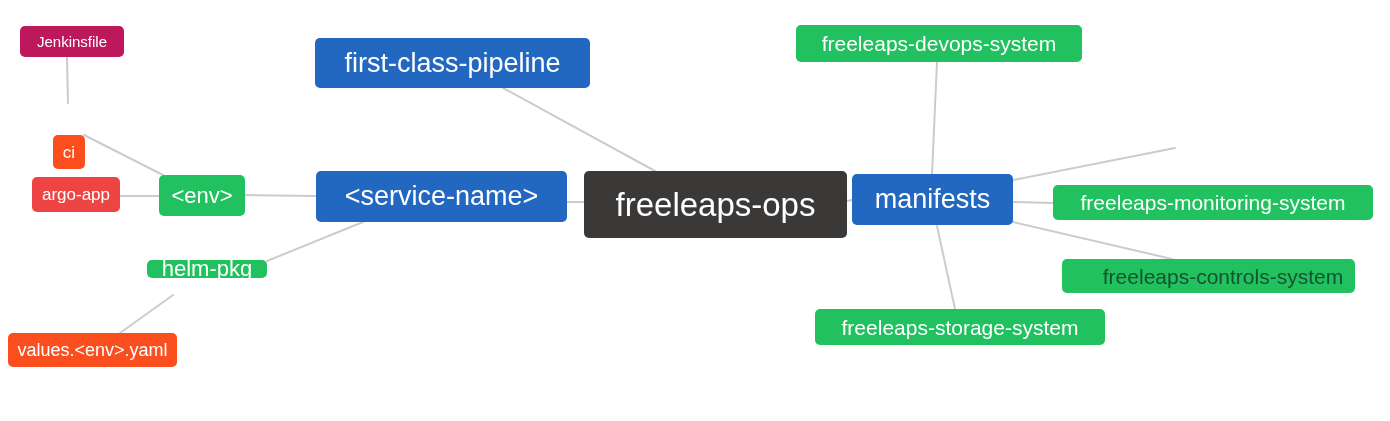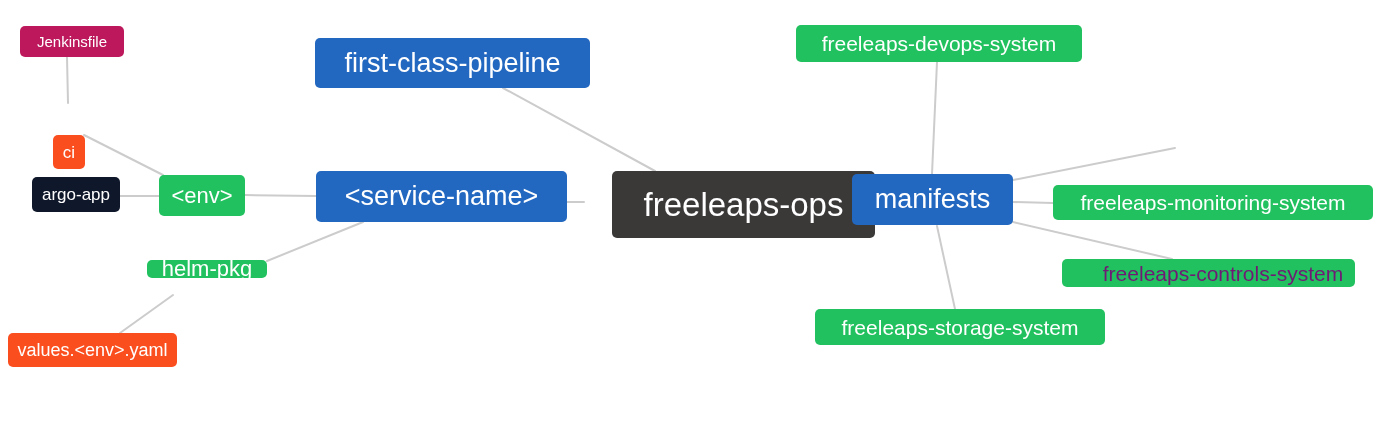--- a/index.html
+++ b/index.html
@@ -59,26 +59,26 @@
       <line x1="847" y1="201" x2="852" y2="200" stroke="#cccccc" stroke-width="2" stroke-linecap="round"></line>
       <line x1="937" y1="62" x2="932" y2="174" stroke="#cccccc" stroke-width="2" stroke-linecap="round"></line>
       <line x1="1013" y1="180" x2="1175" y2="148" stroke="#cccccc" stroke-width="2" stroke-linecap="round"></line>
       <line x1="1013" y1="202" x2="1053" y2="203" stroke="#cccccc" stroke-width="2" stroke-linecap="round"></line>
       <line x1="1013" y1="222" x2="1172" y2="259" stroke="#cccccc" stroke-width="2" stroke-linecap="round"></line>
       <line x1="937" y1="226" x2="955" y2="309" stroke="#cccccc" stroke-width="2" stroke-linecap="round"></line>
     </svg>
   <div class="nodes-layer">
       <div class="node" style="left: 20px; top: 26px; width: 104px; height: 31px; background: #be185d; font-size: 15px; color: rgb(255, 255, 255);">Jenkinsfile</div>
       <div class="node" style="left: 53px; top: 103px; width: 32px; height: 34px; background: rgb(250, 78, 30); font-size: 17px; color: rgb(255, 255, 255); margin-top: 32px;">ci</div>
-      <div class="node" style="left: 32px; top: 177px; width: 88px; height: 35px; background: #0f172a; font-size: 17px; color: rgb(255, 255, 255);">argo-app</div>
+      <div class="node" style="left: 32px; top: 177px; width: 88px; height: 35px; background: #ef4444; font-size: 17px; color: rgb(255, 255, 255);">argo-app</div>
       <div class="node" style="left: 159px; top: 175px; width: 86px; height: 41px; background: rgb(34, 193, 95); font-size: 22px; color: rgb(255, 255, 255);">&lt;env&gt;</div>
       <div class="node" style="left: 147px; top: 260px; width: 120px; height: 18px; background: rgb(34, 193, 95); font-size: 22px; color: rgb(255, 255, 255);">helm-pkg</div>
       <div class="node" style="left: 8px; top: 333px; width: 169px; height: 34px; background: rgb(250, 78, 30); font-size: 18px; color: rgb(255, 255, 255);">values.&lt;env&gt;.yaml</div>
       <div class="node" style="left: 315px; top: 38px; width: 275px; height: 50px; background: rgb(34, 103, 192); font-size: 27px; color: rgb(255, 255, 255);">first-class-pipeline</div>
       <div class="node" style="left: 316px; top: 171px; width: 251px; height: 51px; background: rgb(34, 103, 192); font-size: 27px; color: rgb(255, 255, 255);">&lt;service-name&gt;</div>
-      <div class="node" style="left: 584px; top: 171px; width: 263px; height: 67px; background: rgb(59, 56, 56); font-size: 33px; color: rgb(255, 255, 255); margin-left: 28px;">freeleaps-ops</div>
+      <div class="node" style="left: 584px; top: 171px; width: 263px; height: 67px; background: rgb(59, 56, 56); font-size: 33px; color: rgb(255, 255, 255);">freeleaps-ops</div>
       <div class="node" style="left: 852px; top: 174px; width: 161px; height: 51px; background: rgb(34, 103, 192); font-size: 27px; color: rgb(255, 255, 255);">manifests</div>
       <div class="node" style="left: 796px; top: 25px; width: 286px; height: 37px; background: rgb(34, 193, 95); font-size: 21px; color: rgb(255, 255, 255);">freeleaps-devops-system</div>
       <div class="node" style="left: 1053px; top: 185px; width: 320px; height: 35px; background: rgb(34, 193, 95); font-size: 21px; color: rgb(255, 255, 255);">freeleaps-monitoring-system</div>
-      <div class="node" style="left: 1062px; top: 259px; width: 293px; height: 28px; background: rgb(34, 193, 95); font-size: 21px; color: #701a75; padding-left: 29px;">freeleaps-controls-system</div>
+      <div class="node" style="left: 1062px; top: 259px; width: 293px; height: 34px; background: rgb(34, 193, 95); font-size: 21px; color: #14532d; padding-left: 29px;">freeleaps-controls-system</div>
       <div class="node" style="left: 815px; top: 309px; width: 290px; height: 36px; background: rgb(34, 193, 95); font-size: 21px; color: rgb(255, 255, 255);">freeleaps-storage-system</div>
     </div>
 </div>
 
 </body></html>

